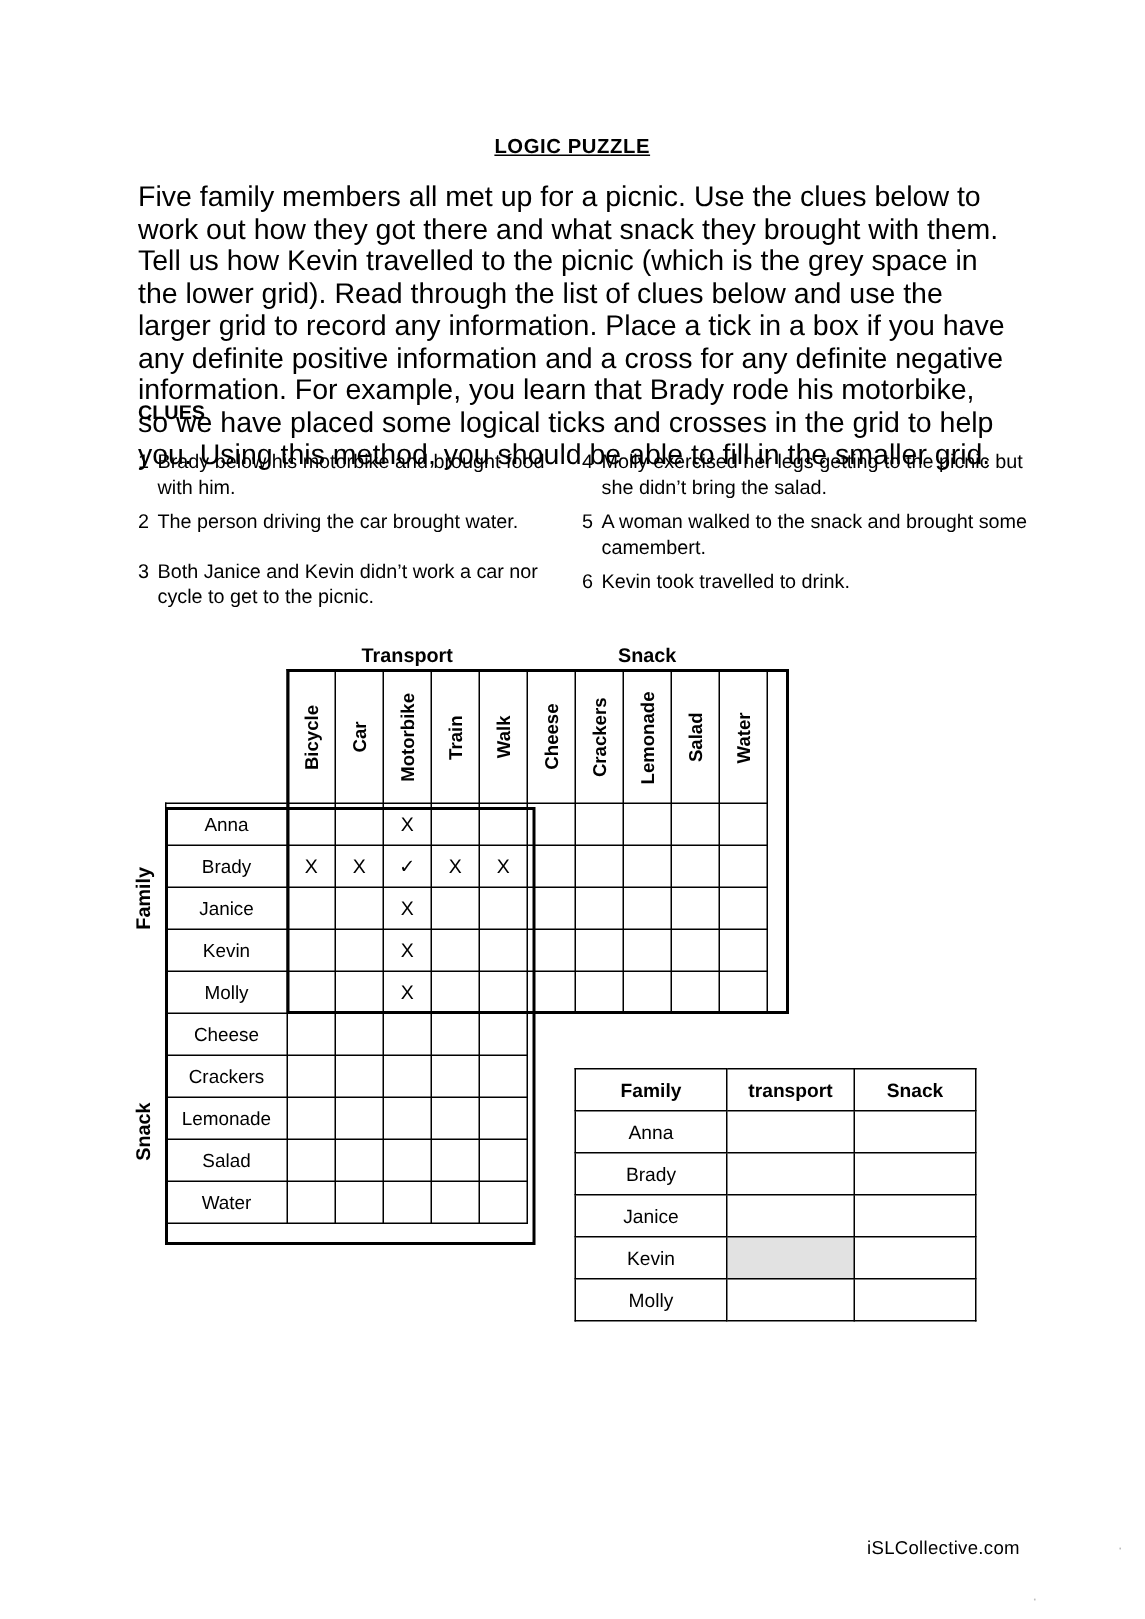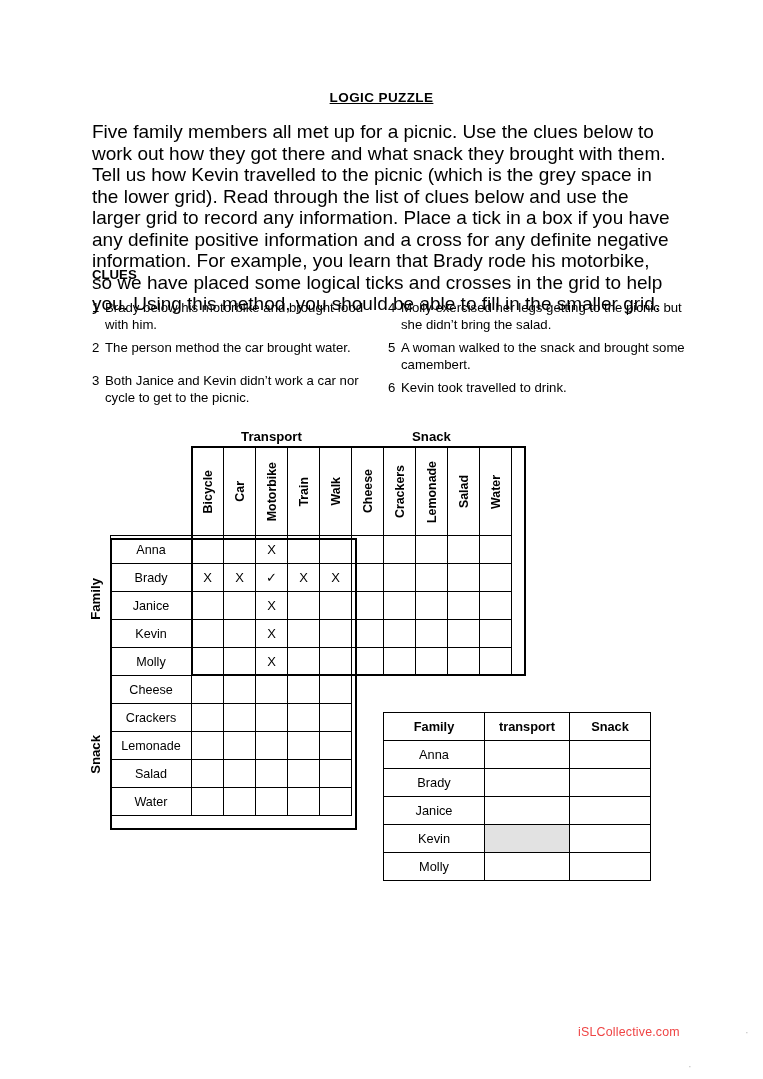--- a/index.html
+++ b/index.html
@@ -158,21 +158,21 @@
   #answer-grid .c1 { width: 100px; }
   #answer-grid .c2 { width: 84px; }
   #answer-grid .c3 { width: 80px; }
   .shaded { background: #e2e2e2; }
 
   .watermark {
     position: absolute;
     left: 578px;
     top: 1025px;
     font-size: 12.4px;
-    color: #ef4444;
+    color: #000000;
     letter-spacing: 0.2px;
   }
   .dot {
     position: absolute;
     color: #bdbdbd;
     font-size: 11px;
   }
   #dot1 { left: 745px; top: 1026px; }
   #dot2 { left: 688px; top: 1060px; }
 </style>
@@ -189,21 +189,21 @@
 
   <div class="clues-heading">CLUES</div>
 
   <div class="clues-col clues-left">
     <div class="clue">
       <div class="clue-num">1</div>
       <div class="clue-text">Brady below his motorbike and brought food with him.</div>
     </div>
     <div class="clue">
       <div class="clue-num">2</div>
-      <div class="clue-text">The person method the car brought water.</div>
+      <div class="clue-text">The person driving the car brought water.</div>
     </div>
     <div class="clue gap">
       <div class="clue-num">3</div>
       <div class="clue-text">Both Janice and Kevin didn’t work a car nor cycle to get to the picnic.</div>
     </div>
   </div>
 
   <div class="clues-col clues-right">
     <div class="clue">
       <div class="clue-num">4</div>

